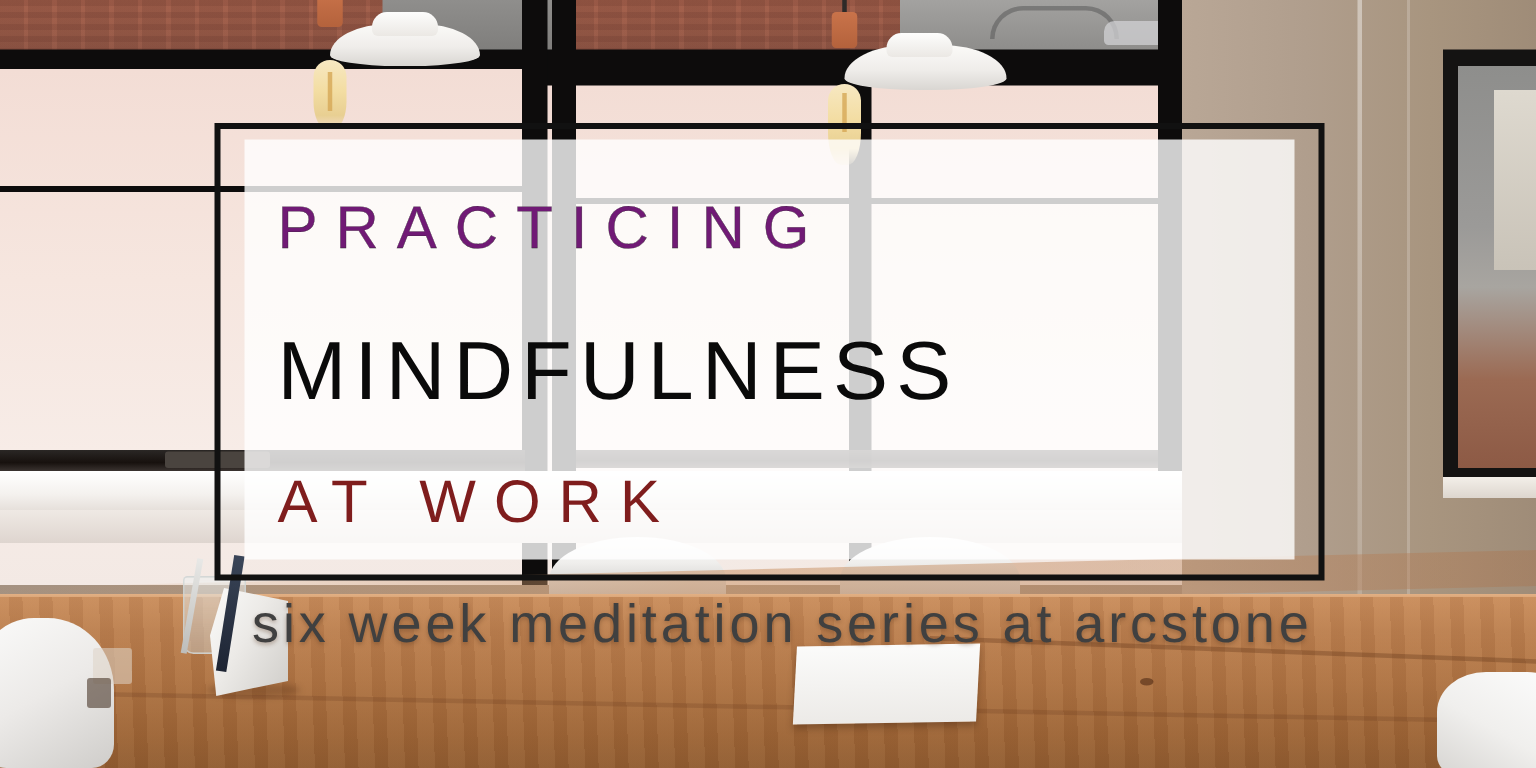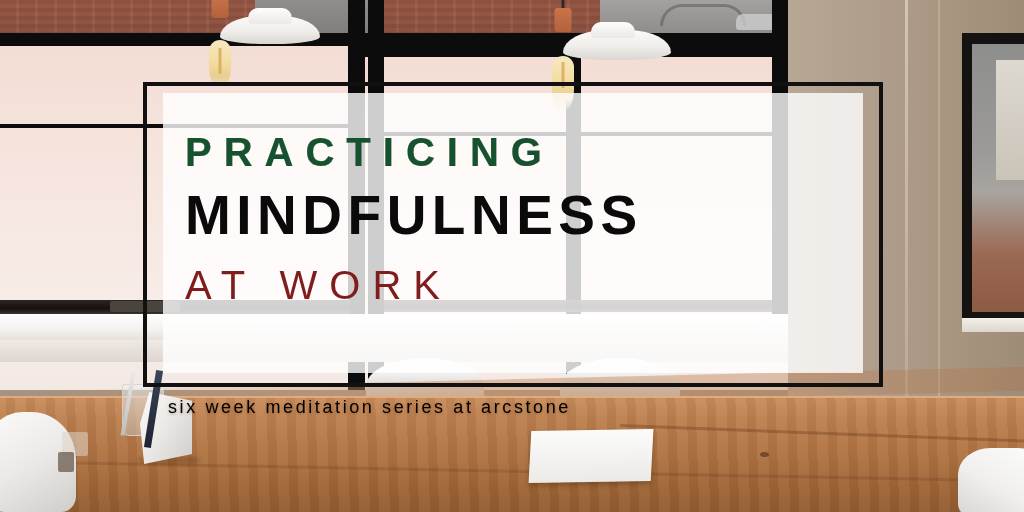--- a/index.html
+++ b/index.html
@@ -280,51 +280,51 @@
     position:absolute; left:143px; top:82px; width:740px; height:305px;
     border:4px solid #111111;
   }
 
   .text-block {
     position:absolute; left:185px; top:132px; width:700px;
   }
 
   .line-practicing {
     font-size:40px;
-    font-weight:700;
+    font-weight:400;
     letter-spacing:12px;
-    color:#14532d;
+    color:#701a75;
     line-height:1;
-    margin-bottom:16px;
+    margin-bottom:48px;
     -webkit-text-stroke:0.2px #2b2b2b;
   }
 
   .line-mindfulness {
     font-size:55px;
-    font-weight:bold;
+    font-weight:normal;
     letter-spacing:5.5px;
     color:#0a0a0a;
     line-height:1;
-    margin-bottom:22px;
+    margin-bottom:40px;
   }
 
   .line-atwork {
     font-size:40px;
     font-weight:300;
     letter-spacing:12px;
     color:#7f1d1d;
     line-height:1;
   }
 
   .subtitle {
     position:absolute; left:168px; top:398px; width:780px;
-    font-size:18px;
+    font-size:36px;
     font-weight:300;
     letter-spacing:2.6px;
-    color:#000000;
+    color:#404040;
     line-height:1;
     text-shadow:0 1px 3px rgba(90,55,30,.40);
     white-space:nowrap;
   }
 </style>
 </head>
 <body>
 
 <div id="poster">
 

